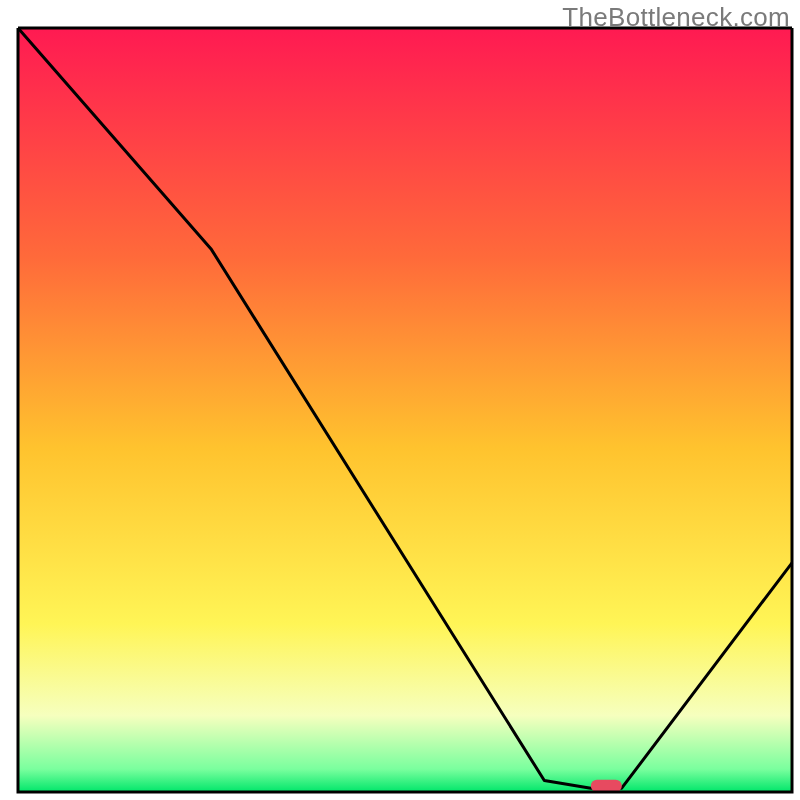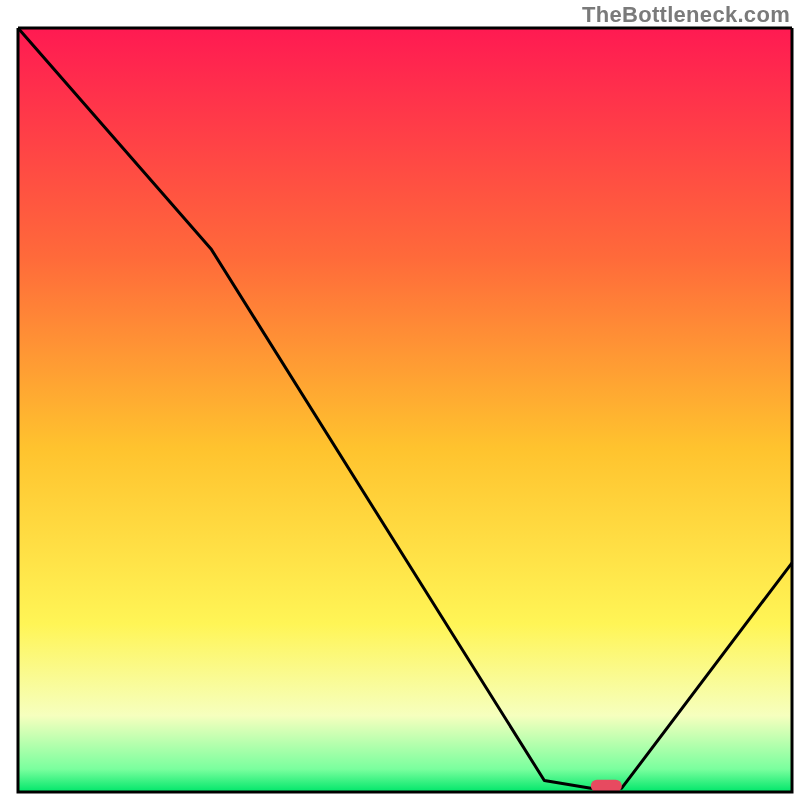--- a/index.html
+++ b/index.html
@@ -13,22 +13,22 @@
   .stage {
     position: relative;
     width: 800px;
     height: 800px;
   }
   .watermark {
     position: absolute;
     top: 2px;
     right: 10px;
     font-family: Arial, Helvetica, sans-serif;
-    font-size: 22px;
-    font-weight: bold;
+    font-size: 26px;
+    font-weight: normal;
     color: #7a7a7a;
     letter-spacing: 0.3px;
   }
   svg {
     position: absolute;
     left: 0;
     top: 0;
   }
 </style>
 </head>

